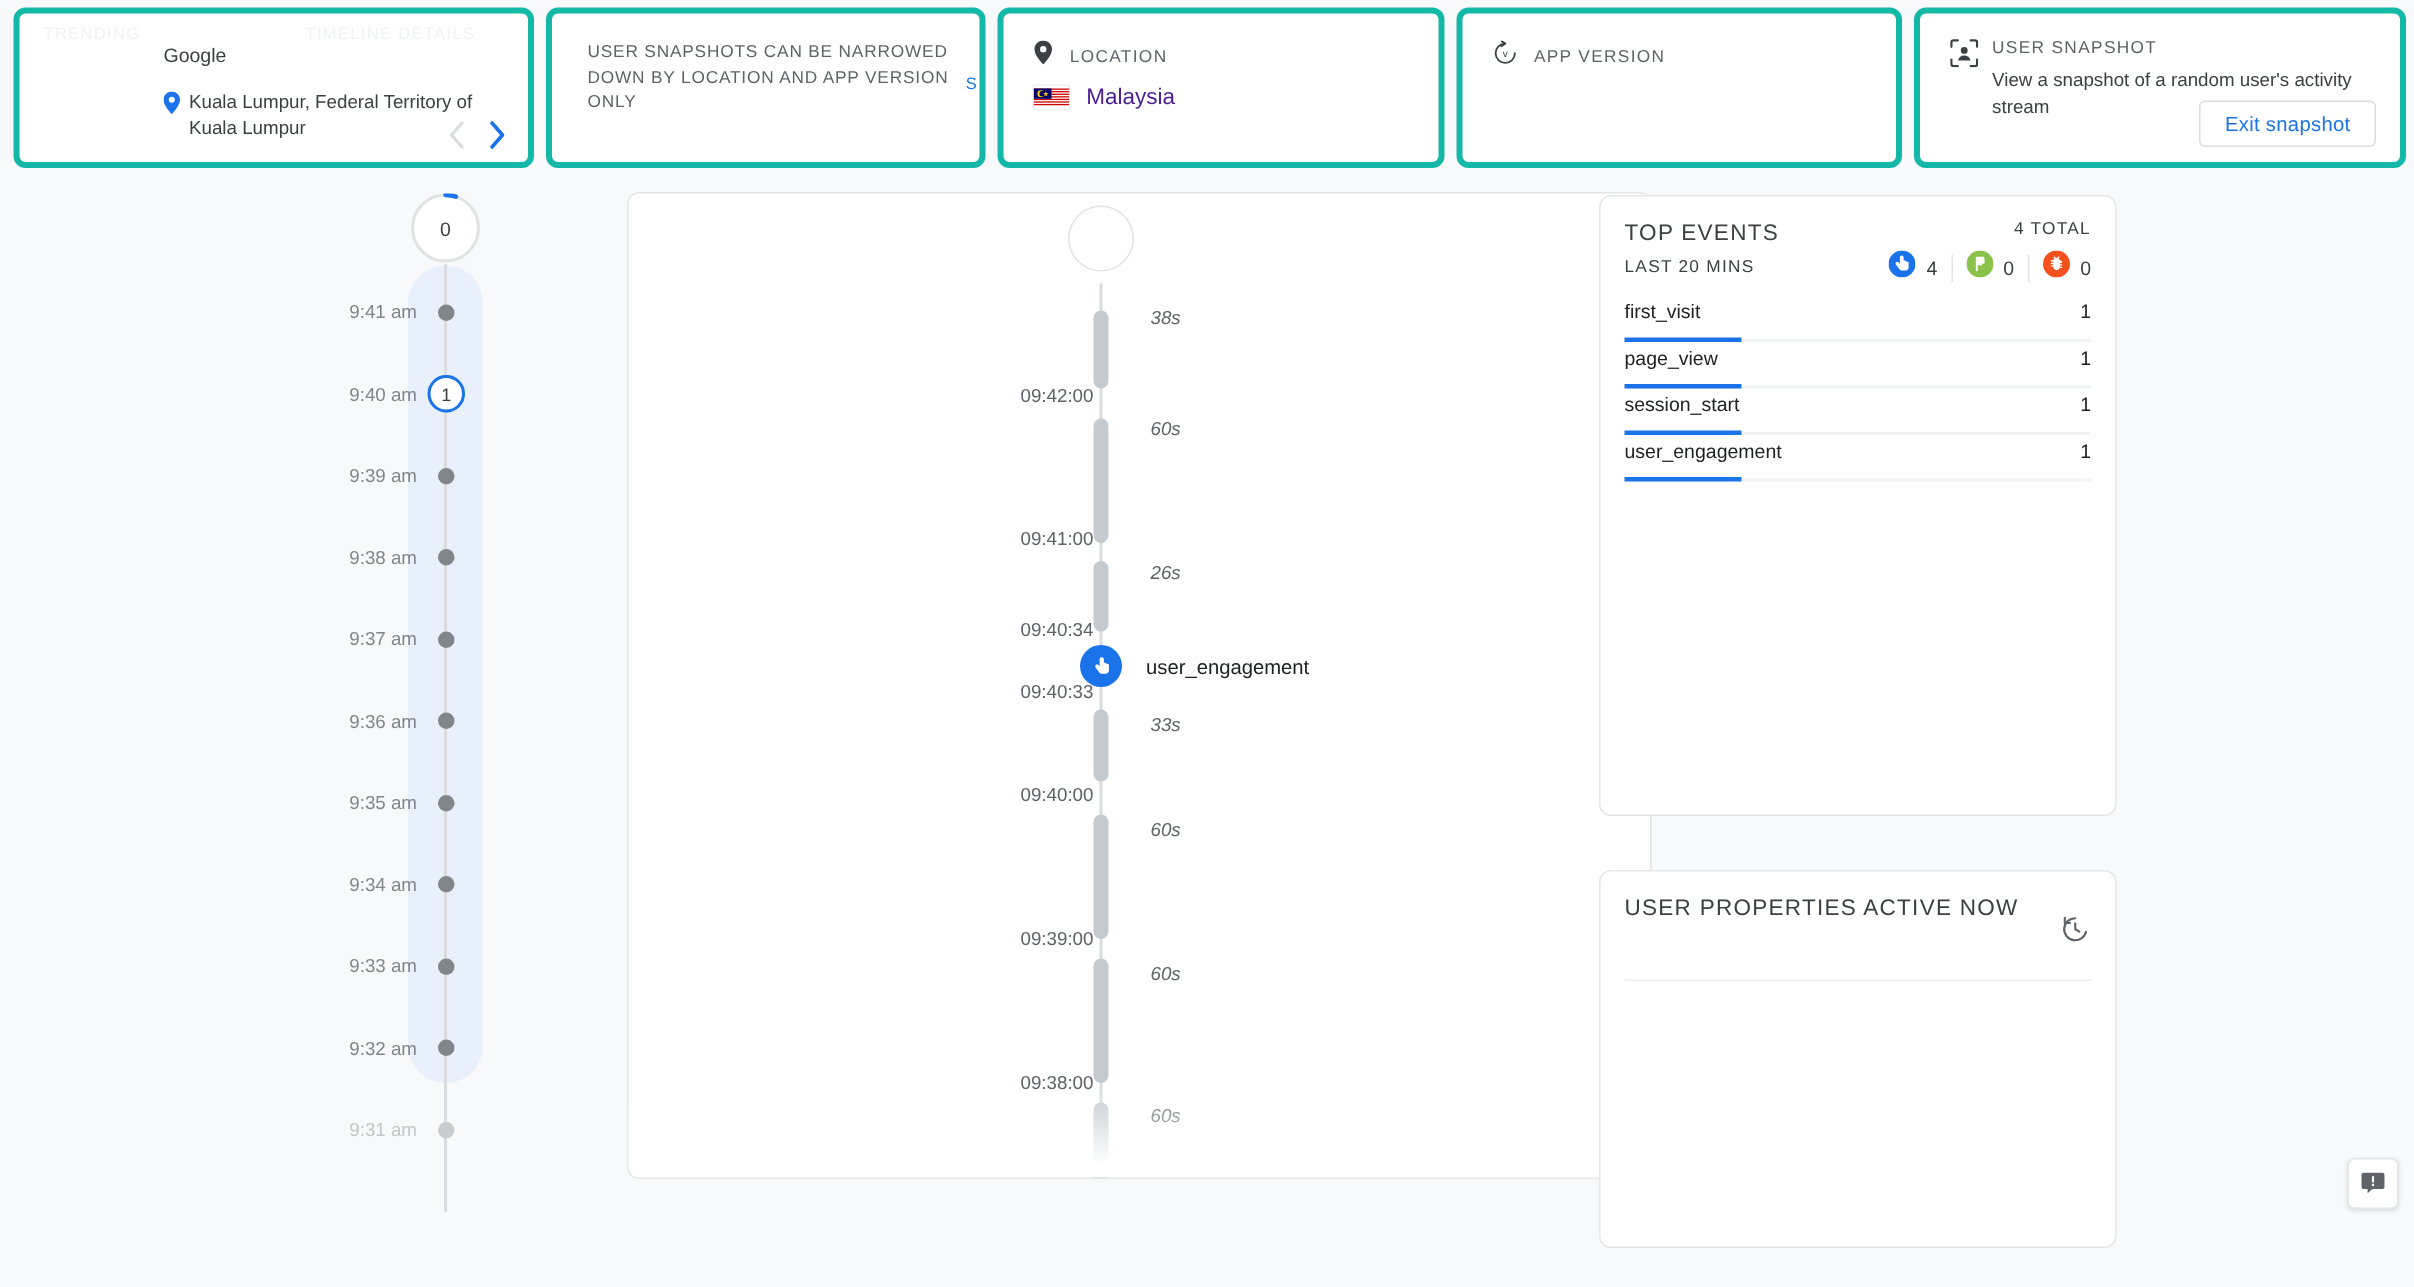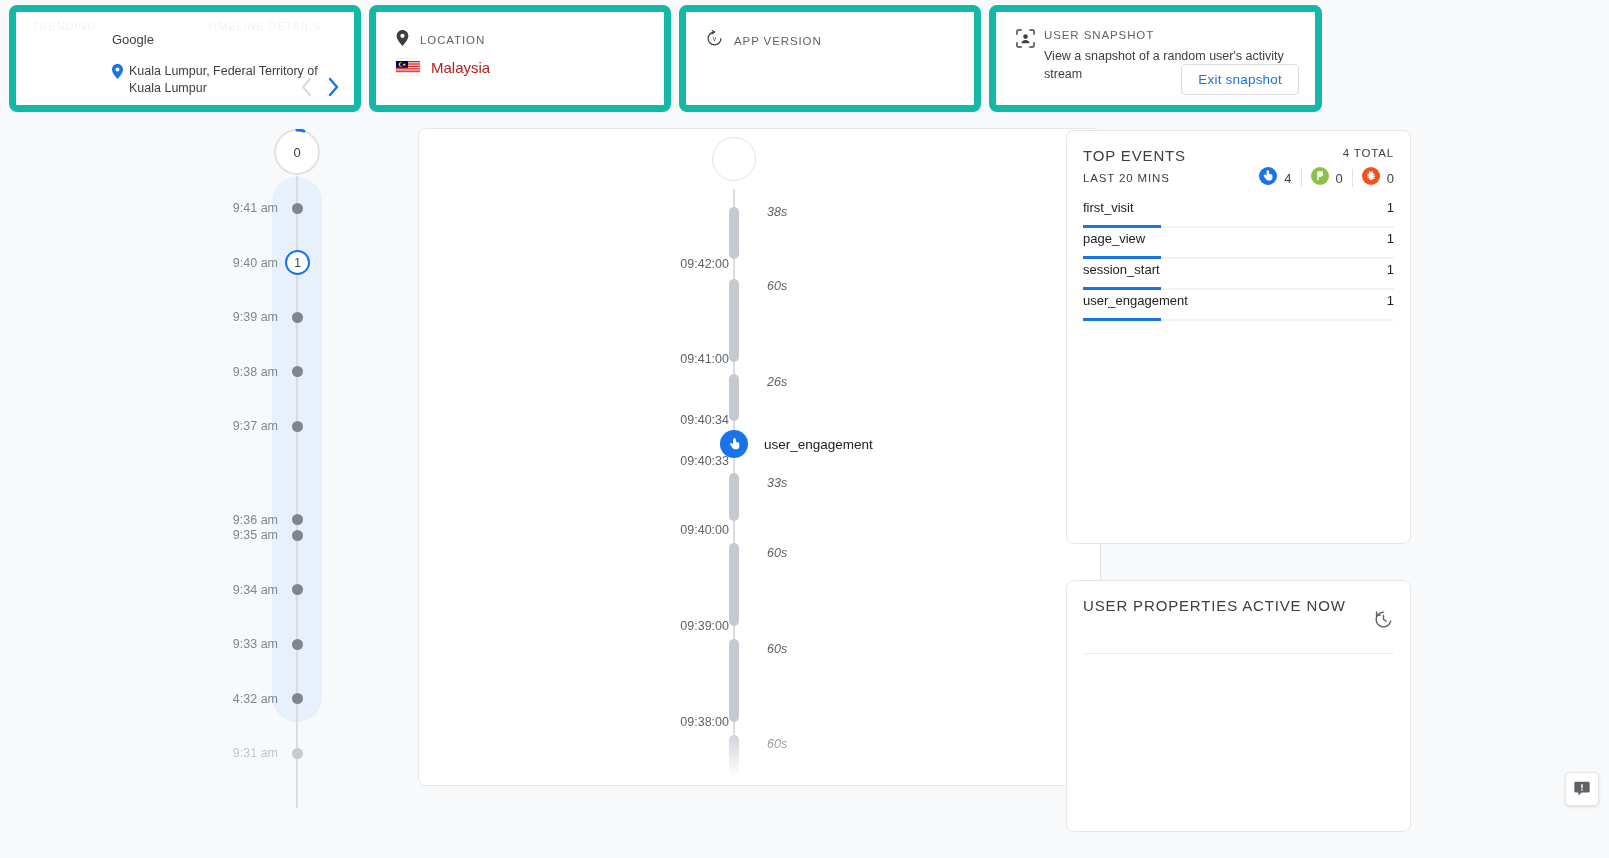--- a/index.html
+++ b/index.html
@@ -13,21 +13,21 @@
   .page { position: relative; width: 1609px; height: 858px; }
 
   
   .cards-row {
     position: absolute; top: 5px; left: 9px;
     width: 1595px; height: 107px;
     display: flex; gap: 8px;
   }
   .card {
     background: #fff;
-    border: 7px solid #14b8a6;
+    border: 4px solid #14b8a6;
     border-radius: 8px;
     position: relative;
     overflow: hidden;
   }
   .card-trending { width: 352px; }
   .card-hint     { width: 298px; }
   .card-location { width: 302px; }
   .card-appver   { width: 302px; }
   .card-snapshot { width: 333px; }
 
@@ -70,22 +70,22 @@
   .card-head {
     position: absolute; top: 18px; left: 20px;
     display: flex; align-items: center; gap: 11px;
   }
   .card-head-label {
     font-size: 11.5px; letter-spacing: .9px;
     color: #5f6368; font-weight: 500;
   }
   .card-value {
     position: absolute; top: 47px; left: 20px;
-    display: flex; align-items: flex-start; gap: 11px;
-    font-size: 15px; color: #b91c1c;
+    display: flex; align-items: flex-end; gap: 11px;
+    font-size: 15px; color: #4c1d95;
   }
   .flag {
     width: 24px; height: 16px; border-radius: 1px;
     position: relative; overflow: hidden; flex: 0 0 auto;
     box-shadow: 0 0 0 .5px rgba(0,0,0,.12);
   }
 
   .snapshot-desc {
     position: absolute; top: 36px; left: 48px; right: 14px;
     font-size: 12.5px; color: #3c4043; line-height: 1.4;
@@ -288,20 +288,24 @@
             </svg>
         </span>
         <span class="nav-arrow">
           <svg width="13" height="20" viewBox="0 0 13 20">
               <path d="M3 2l7 8-7 8" stroke="#1a73e8" stroke-width="2.4" fill="none" stroke-linecap="round" stroke-linejoin="round"></path>
             </svg>
         </span>
       </div>
     </div>
 
+    <div class="card card-hint">
+      <div class="hint-text">USER SNAPSHOTS CAN BE NARROWED DOWN BY LOCATION AND APP VERSION ONLY</div>
+      <div class="hint-overflow">S</div>
+    </div>
 
     <div class="card card-location">
       <div class="card-head">
         <span>
           <svg width="13" height="16" viewBox="0 0 11 15">
               <path d="M5.5 0C2.46 0 0 2.46 0 5.5 0 9.6 5.5 15 5.5 15S11 9.6 11 5.5C11 2.46 8.54 0 5.5 0zm0 7.5a2 2 0 110-4 2 2 0 010 4z" fill="#3c4043"></path>
             </svg>
         </span>
         <span class="card-head-label">LOCATION</span>
       </div>
@@ -386,38 +390,38 @@
           <div class="minute-dot"></div>
         </div>
         <div class="minute-row" style="top: 235.5px;">
           <div class="minute-label">9:38 am</div>
           <div class="minute-dot"></div>
         </div>
         <div class="minute-row" style="top: 290px;">
           <div class="minute-label">9:37 am</div>
           <div class="minute-dot"></div>
         </div>
-        <div class="minute-row" style="top: 344.5px; margin-top: 39px;">
+        <div class="minute-row" style="top: 344.5px;">
           <div class="minute-label">9:36 am</div>
           <div class="minute-dot"></div>
         </div>
         <div class="minute-row" style="top: 399px;">
           <div class="minute-label">9:35 am</div>
           <div class="minute-dot"></div>
         </div>
         <div class="minute-row" style="top: 453.5px;">
           <div class="minute-label">9:34 am</div>
           <div class="minute-dot"></div>
         </div>
         <div class="minute-row" style="top: 508px;">
           <div class="minute-label">9:33 am</div>
           <div class="minute-dot"></div>
         </div>
         <div class="minute-row" style="top: 562.5px;">
-          <div class="minute-label">4:32 am</div>
+          <div class="minute-label">9:32 am</div>
           <div class="minute-dot"></div>
         </div>
         <div class="minute-row" style="top: 617px;">
           <div class="minute-label dim">9:31 am</div>
           <div class="minute-dot dim"></div>
         </div>
       </div>
   </div>
 
   <div class="stream-card">

